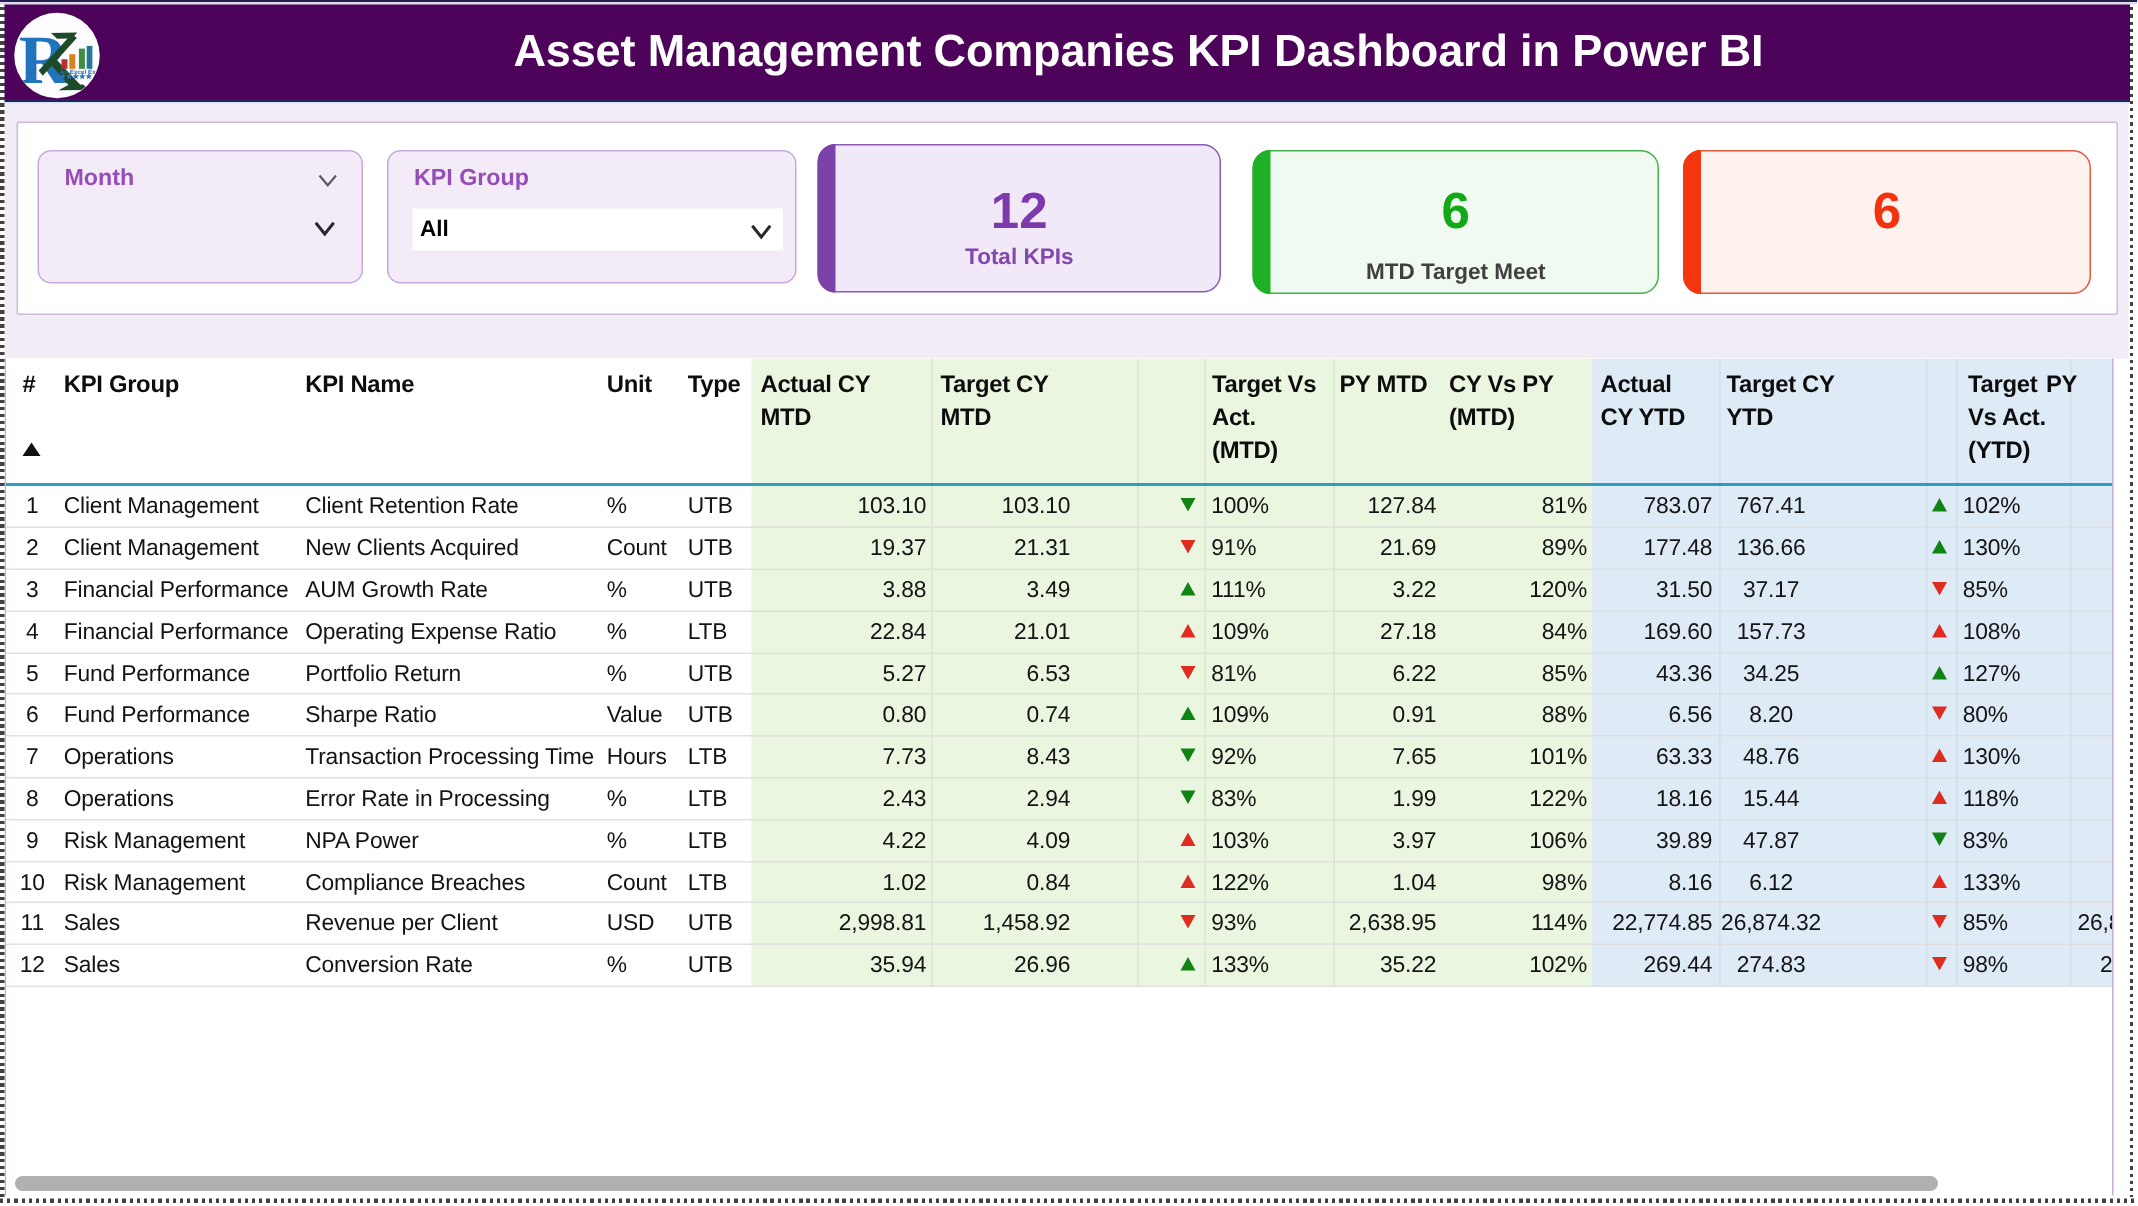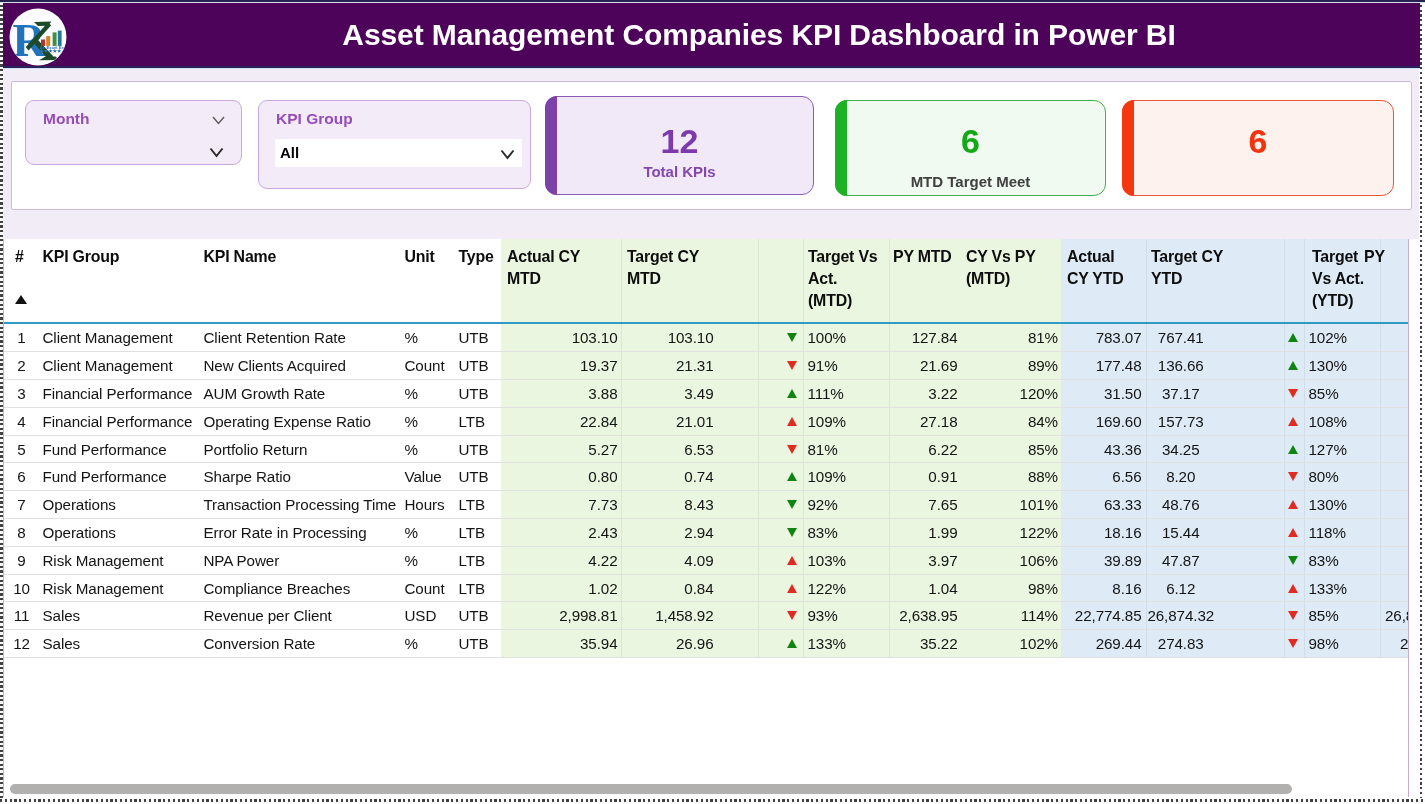--- a/index.html
+++ b/index.html
@@ -78,21 +78,21 @@
     <polygon points="45.85,42.70 46.44,44.19 48.04,44.29 46.80,45.31 47.20,46.86 45.85,46.00 44.50,46.86 44.90,45.31 43.66,44.29 45.26,44.19" fill="#2e75b6"></polygon>
     <polygon points="50.20,42.70 50.79,44.19 52.39,44.29 51.15,45.31 51.55,46.86 50.20,46.00 48.85,46.86 49.25,45.31 48.01,44.29 49.61,44.19" fill="#2e75b6"></polygon>
     </g>
   </svg>
 </div>
 <div class="lav"></div>
 <div class="hline1"></div>
 <div class="hline2"></div>
 <div class="fpanel">
 
-  <div class="slicer" style="left:13px;top:18px;width:217px;height:65px">
+  <div class="slicer" style="left:13px;top:18px;width:217px;height:89px">
     <div class="sl-lab">Month</div>
     <svg class="chev" style="left:186px;top:15px" width="13" height="9" viewBox="0 0 13 9">
           <path d="M1 1 L6.5 7.5 L12 1" fill="none" stroke="#5a5a5a" stroke-width="1.4"></path>
         </svg>
     <svg class="chev" style="left:183px;top:46px" width="15" height="11" viewBox="0 0 15 11">
           <path d="M1.5 1.5 L7.5 9 L13.5 1.5" fill="none" stroke="#2a2a2a" stroke-width="2"></path>
         </svg>
   </div>
 
   <div class="slicer" style="left:246px;top:18px;width:273px;height:89px">

